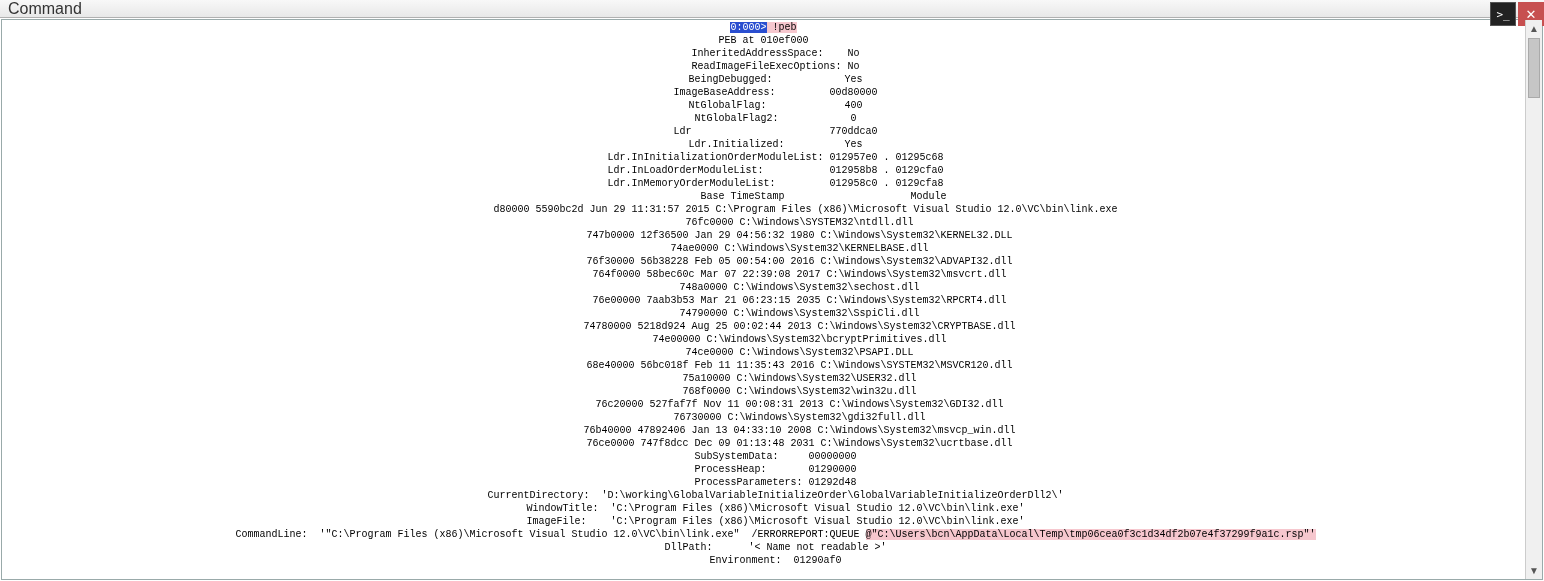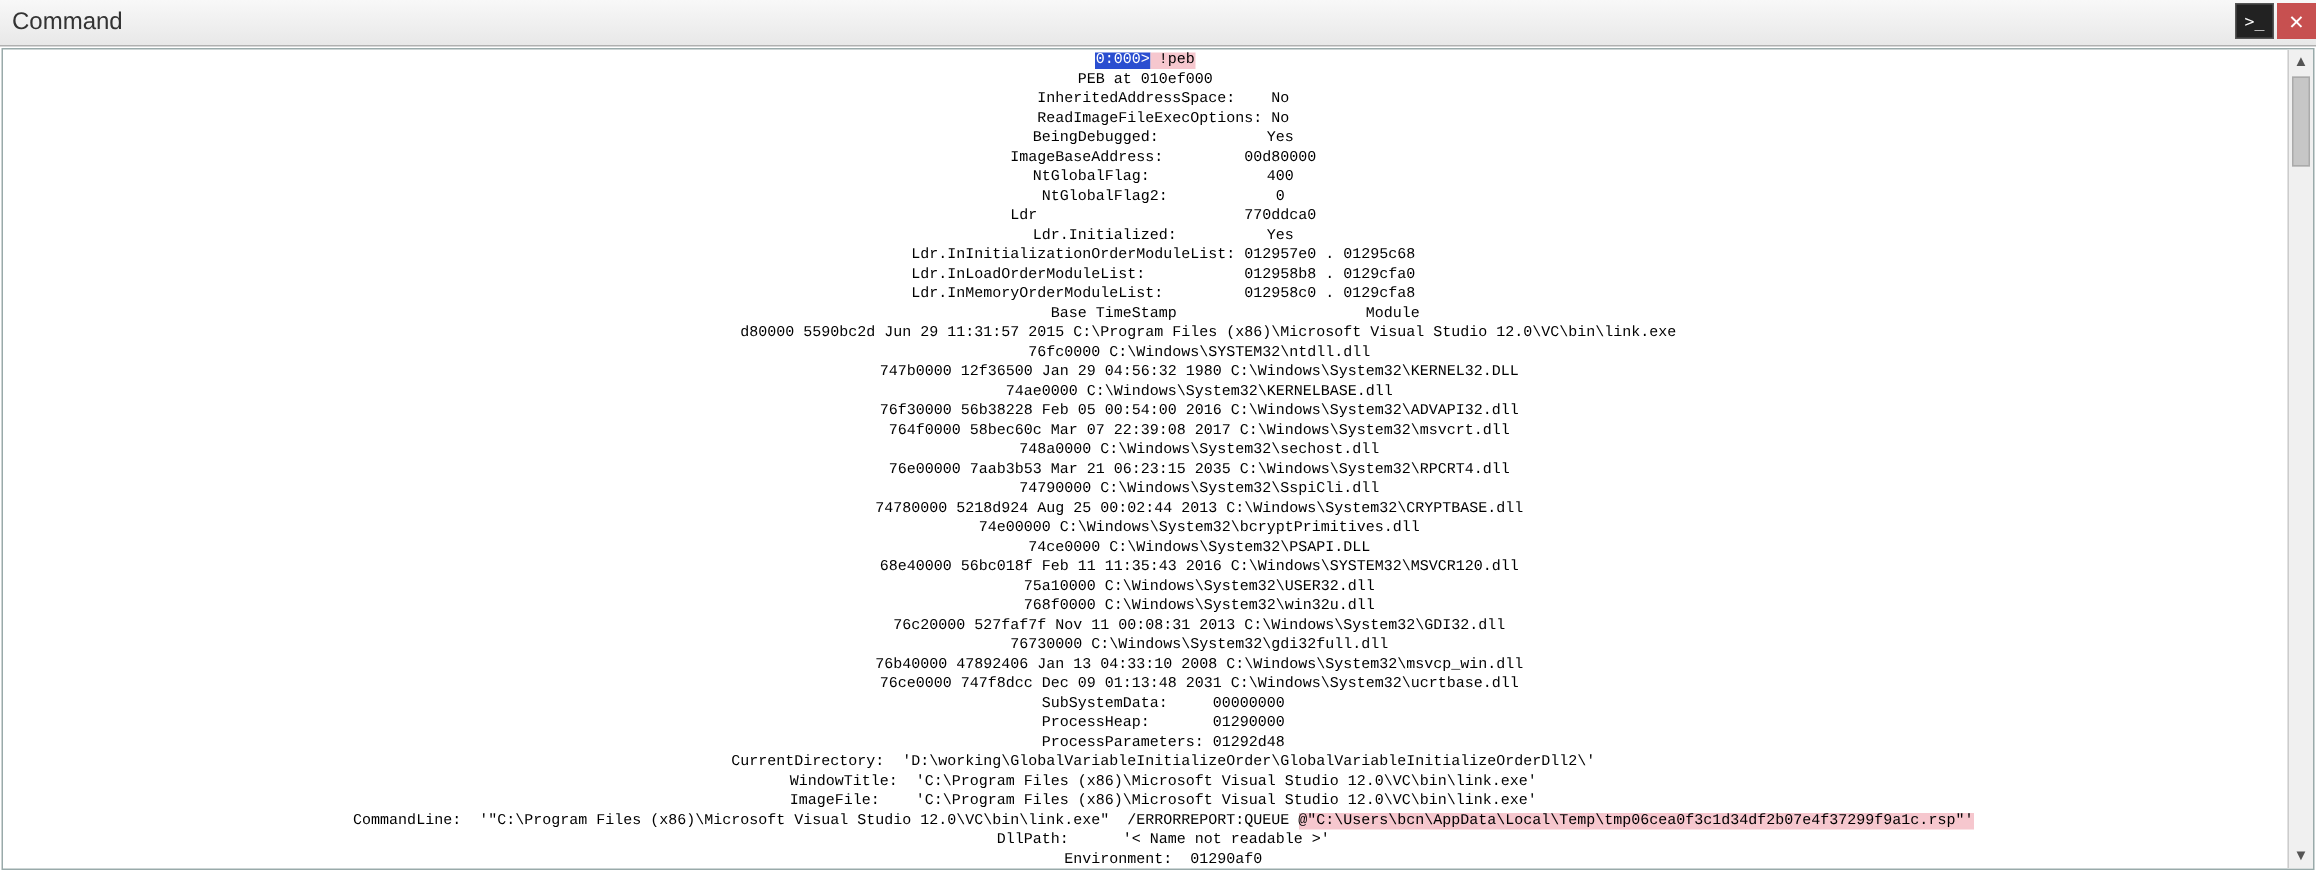--- a/index.html
+++ b/index.html
@@ -7,25 +7,24 @@
     font-family: "Segoe UI", Tahoma, sans-serif;
     font-size: 13px;
     background: #fff;
     width: 1544px;
     height: 581px;
     overflow: hidden;
     display: flex;
     flex-direction: column;
   }
   .titlebar {
-    height: 31px;
+    height: 18px;
     background: linear-gradient(to bottom, #f8f8f8, #e8e8e8);
     border-bottom: 1px solid #b0b0b0;
     display: flex;
-    align-items: center;
     padding-left: 8px;
     position: relative;
   }
   .titlebar-title {
     font-size: 16px;
     color: #333;
   }
   .titlebar-controls {
     position: absolute;
     right: 0;

